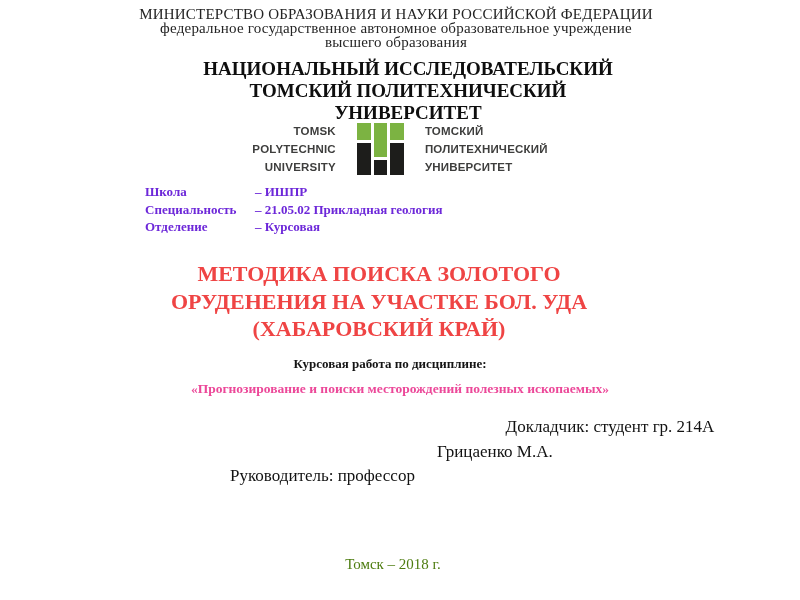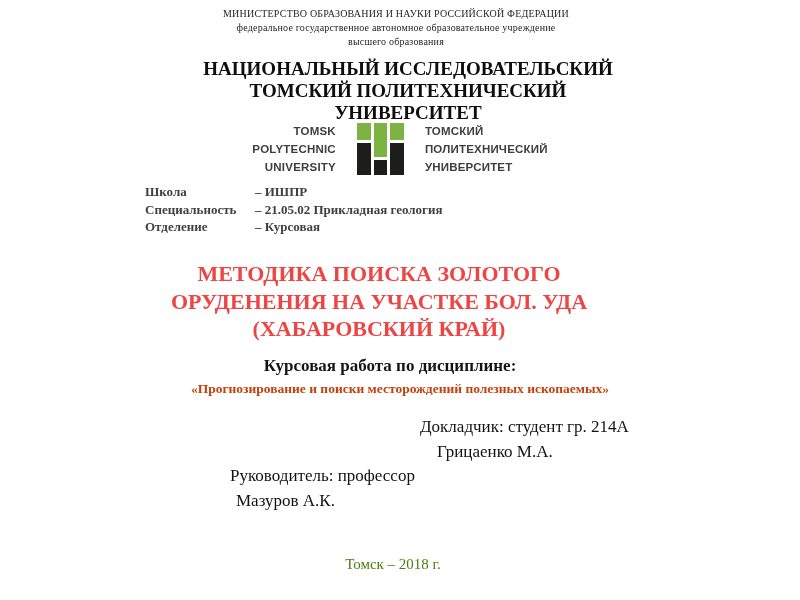--- a/index.html
+++ b/index.html
@@ -10,21 +10,21 @@
     font-family: "Liberation Serif", serif;
     color: #141414;
     overflow: hidden;
     margin: 0 auto;
   }
 
   
   .ministry {
     position: absolute; top: 7px; left: 0; width: 792px;
     text-align: center;
-    font-size: 10px; line-height: 14px;
+    font-size: 15px; line-height: 14px;
     color: #242424; letter-spacing: 0.2px;
   }
 
   
   .univ-name {
     position: absolute; top: 58px; left: 12px; width: 792px;
     text-align: center;
     font-weight: bold; font-size: 19px; line-height: 22px;
     color: #0e0e0e;
   }
@@ -47,48 +47,48 @@
   .emblem .b { background: #1d1d1b; }
   .emblem .side .g { height: 17px; }
   .emblem .side .b { height: 32px; }
   .emblem .mid  .g { height: 34px; }
   .emblem .mid  .b { height: 15px; }
 
   
   .info {
     position: absolute; top: 183px; left: 145px;
     font-size: 13px; font-weight: bold; line-height: 17.5px;
-    color: #404040;
+    color: #6d28d9;
   }
   .info-row { display: flex; }
   .info-label { width: 110px; }
 
   
   .main-title {
     position: absolute; top: 260px; left: 0; width: 758px;
     text-align: center;
     font-size: 22px; font-weight: bold; line-height: 27.5px;
     color: #ef4444;
   }
 
   .subtitle1 {
     position: absolute; top: 356px; left: 0; width: 780px;
-    text-align: center; font-size: 17px; font-weight: bold; color: #141414;
+    text-align: center; font-size: 13px; font-weight: bold; color: #141414;
   }
   .subtitle2 {
     position: absolute; top: 381px; left: 0; width: 800px;
-    text-align: center; font-size: 13.5px; font-weight: bold; color: #c2410c;
+    text-align: center; font-size: 13.5px; font-weight: bold; color: #ec4899;
   }
 
   
   .people {
     position: absolute; top: 415px; left: 0; width: 800px;
     font-size: 17px; line-height: 24.5px; color: #121212;
   }
-  .people .l1 { margin-left: 420px; }
+  .people .l1 { margin-left: 420px; text-align: center; }
   .people .l2 { margin-left: 437px; }
   .people .l3 { margin-left: 230px; }
   .people .l4 { margin-left: 236px; }
 
   .footer {
     position: absolute; top: 556px; left: 0; width: 786px;
     text-align: center; font-size: 15px; color: #4d7c0f;
   }
 </style>
 </head>
@@ -156,18 +156,17 @@
     <div>(ХАБАРОВСКИЙ КРАЙ)</div>
   </div>
 
   <div class="subtitle1">Курсовая работа по дисциплине:</div>
   <div class="subtitle2">«Прогнозирование и поиски месторождений полезных ископаемых»</div>
 
   <div class="people">
     <div class="l1">Докладчик: студент гр. 214А</div>
     <div class="l2">Грицаенко М.А.</div>
     <div class="l3">Руководитель: профессор</div>
-    <div class="l4">Мазуров А.К.</div>
   </div>
 
   <div class="footer">Томск – 2018 г.</div>
 
 </div>
 
 </body></html>

